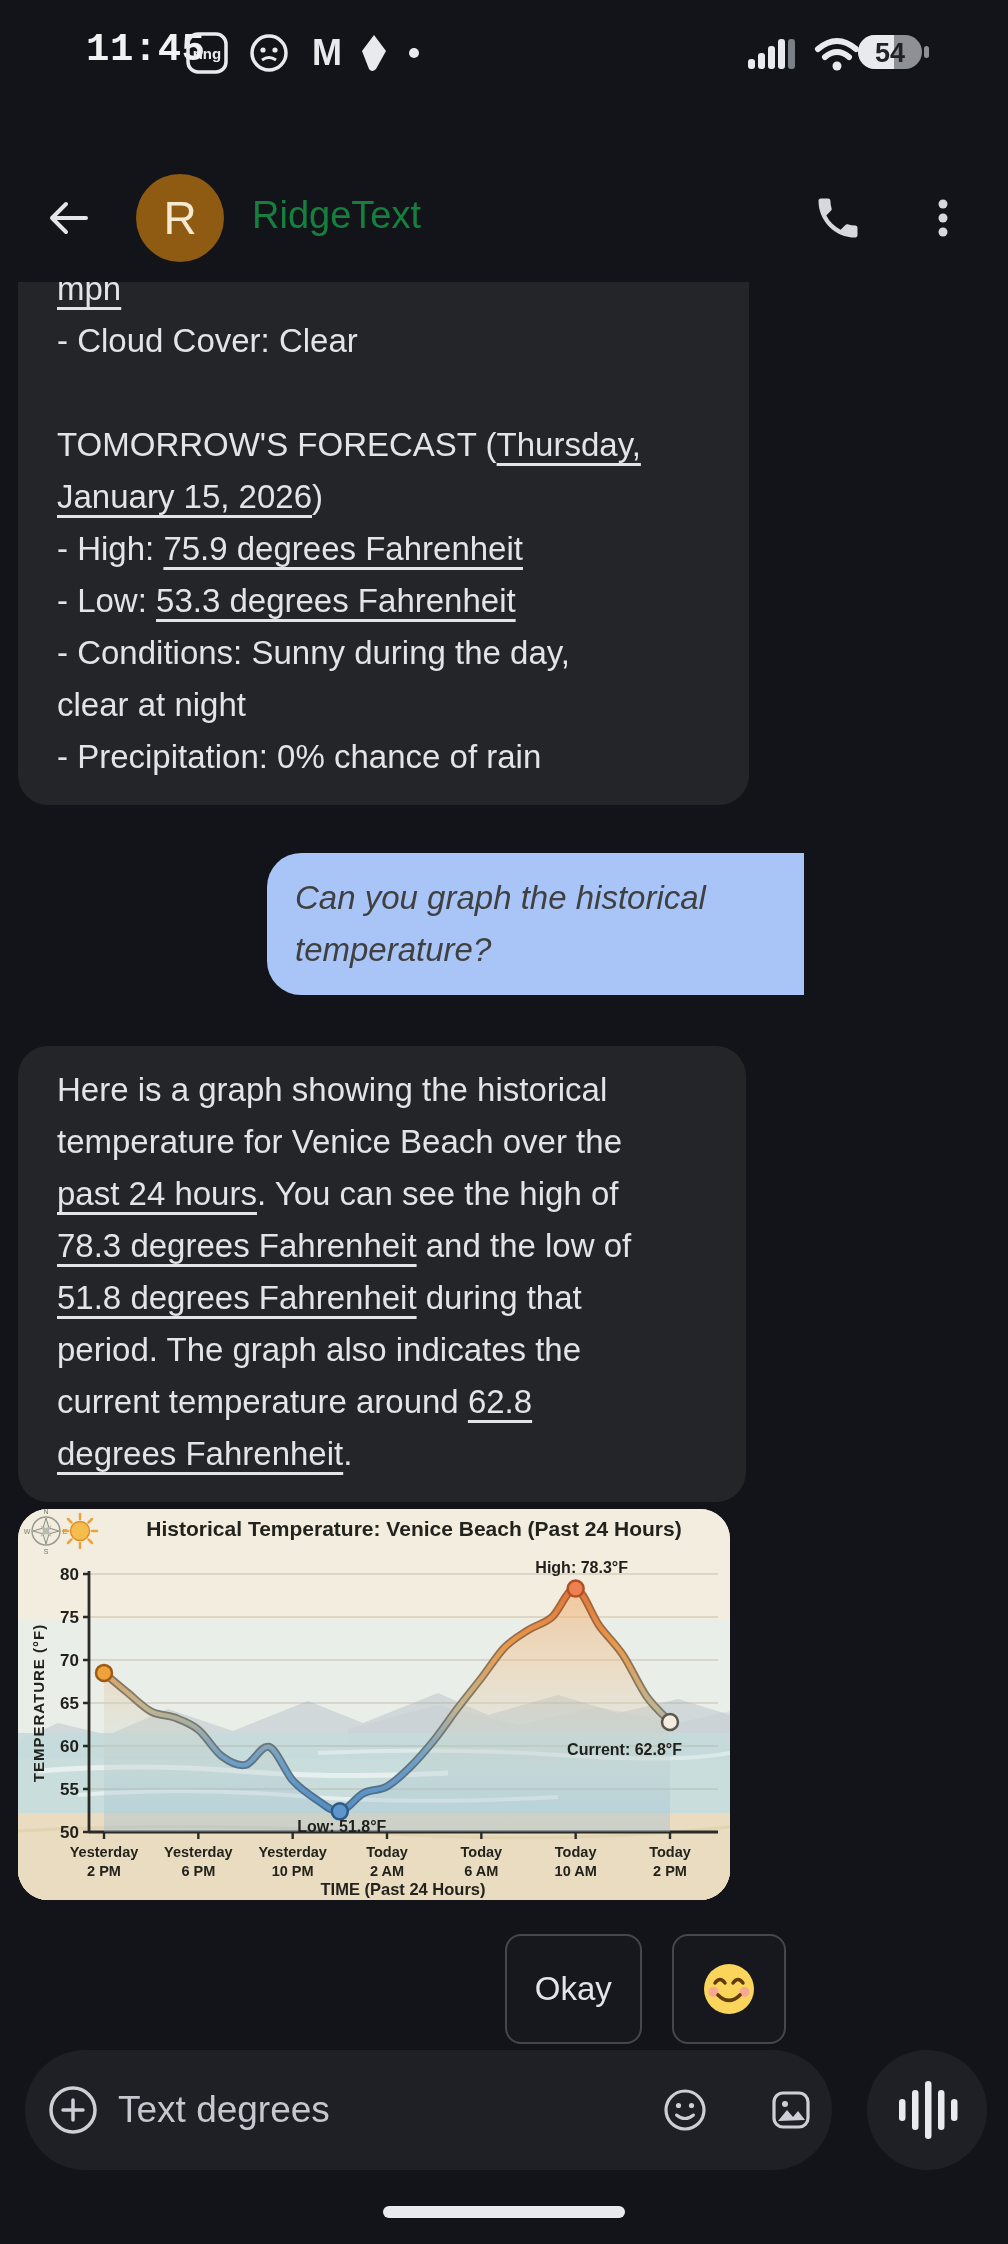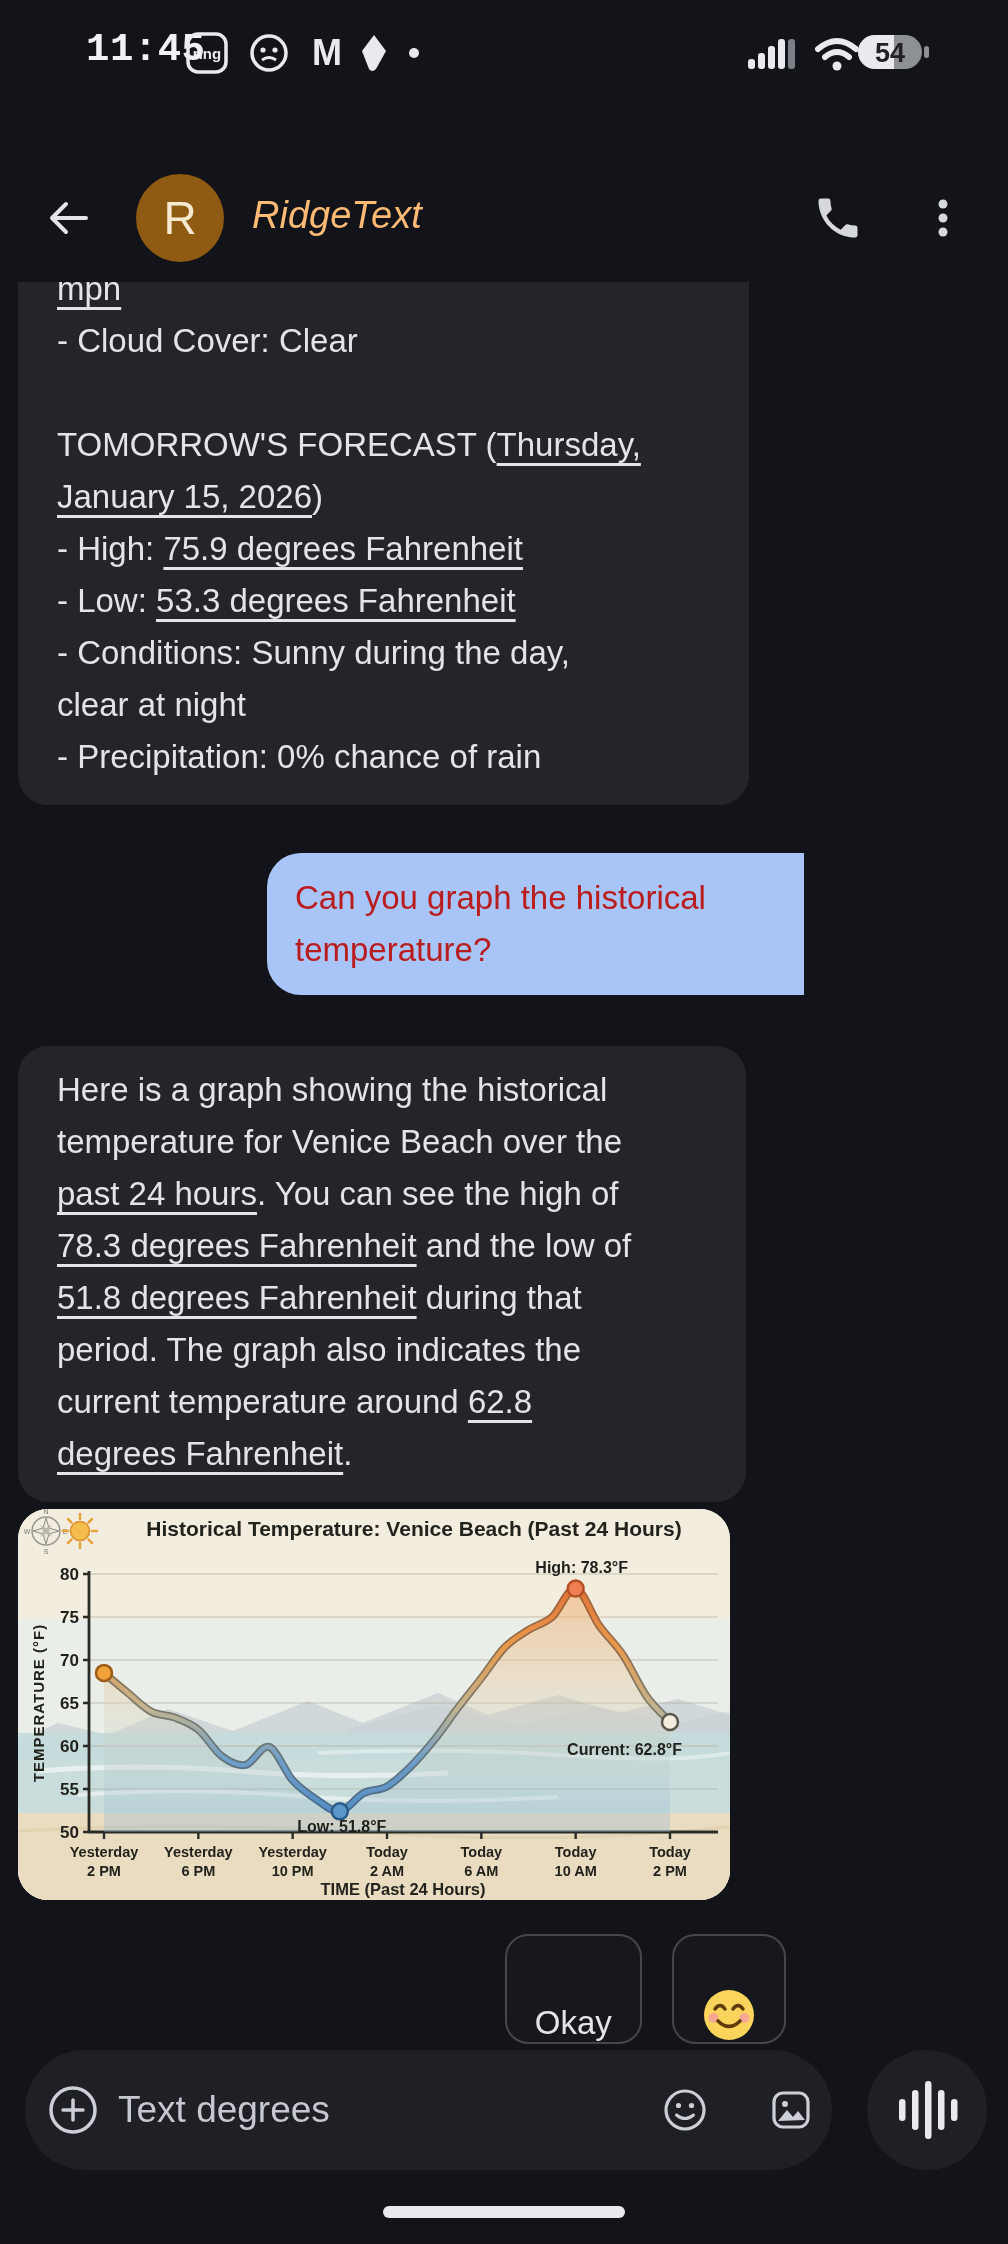--- a/index.html
+++ b/index.html
@@ -8,42 +8,42 @@
   .abs{position:absolute;}
 
   
   .sb-time{left:86px;top:28px;font-size:39px;font-weight:700;color:#f1f2f4;letter-spacing:.5px;font-family:Liberation Mono, monospace;}
   .sb-ico{top:30px;height:46px;display:flex;align-items:center;}
 
   
   .back{left:42px;top:192px;width:52px;height:52px;}
   .avatar{left:136px;top:174px;width:88px;height:88px;border-radius:50%;background:#8f5a12;
           display:flex;align-items:center;justify-content:center;font-size:46px;color:#f5e9cf;font-weight:400;}
-  .contact{left:252px;top:194px;font-size:38px;color:#fdba74;font-weight:400;font-style:italic;}
+  .contact{left:252px;top:194px;font-size:38px;color:#15803d;font-weight:400;}
   .hico{top:192px;width:52px;height:52px;}
 
   
   .list{left:0;top:282px;width:804px;height:1770px;overflow:hidden;}
   .msg{white-space:pre-line;font-size:33px;line-height:52px;color:#e2e4e8;}
   .msg .u{text-decoration:underline;text-decoration-thickness:2.5px;text-underline-offset:7px;}
   .bubble-in{background:#242529;border-radius:30px;}
   .b1{left:18px;top:-39px;width:731px;padding:20px 39px 22px 39px;box-sizing:border-box;border-radius:0 0 30px 30px;}
   .b2{left:267px;top:571px;width:723px;padding:19px 28px;box-sizing:border-box;background:#a9c4f7;border-radius:34px;}
-  .b2 .msg2{white-space:pre-line;font-size:33px;line-height:52px;color:#b91c1c;}
+  .b2 .msg2{white-space:pre-line;font-size:33px;line-height:52px;color:#404040;font-style:italic;}
   .b3{left:18px;top:764px;width:728px;padding:18px 39px 22px 39px;box-sizing:border-box;}
 
   
   .chart-card{left:18px;top:1227px;width:712px;height:391px;border-radius:30px;background:#f2edde;overflow:hidden;}
   .chart-title{position:absolute;left:92px;top:8px;width:608px;text-align:center;font-size:21px;font-weight:700;color:#23231e;}
   .chart text{font-family:"Liberation Sans",sans-serif;}
 
   
   .chips{left:0;top:1652px;width:984px;display:flex;justify-content:flex-end;gap:30px;}
-  .chip{height:110px;border:2.5px solid #45474c;border-radius:23px;background:#16181d;
-        display:flex;align-items:flex-end;justify-content:center;padding:0 28px;
+  .chip{height:110px;border:2.5px solid #45474c;border-radius:16px;background:#16181d;
+        display:flex;align-items:center;justify-content:center;padding:0 28px;
         font-size:33px;color:#e3e5e9;box-sizing:border-box;}
 
   
   .field{left:25px;top:2050px;width:807px;height:120px;border-radius:60px;background:#1e2025;}
   .placeholder{left:118px;top:2089px;font-size:37px;color:#c5c9cf;}
   .voice-btn{left:867px;top:2050px;width:120px;height:120px;border-radius:50%;background:#1e2025;
              display:flex;align-items:center;justify-content:center;}
   .homebar{left:383px;top:2206px;width:242px;height:12px;border-radius:6px;background:#e9eaee;}
 </style>
 </head>

